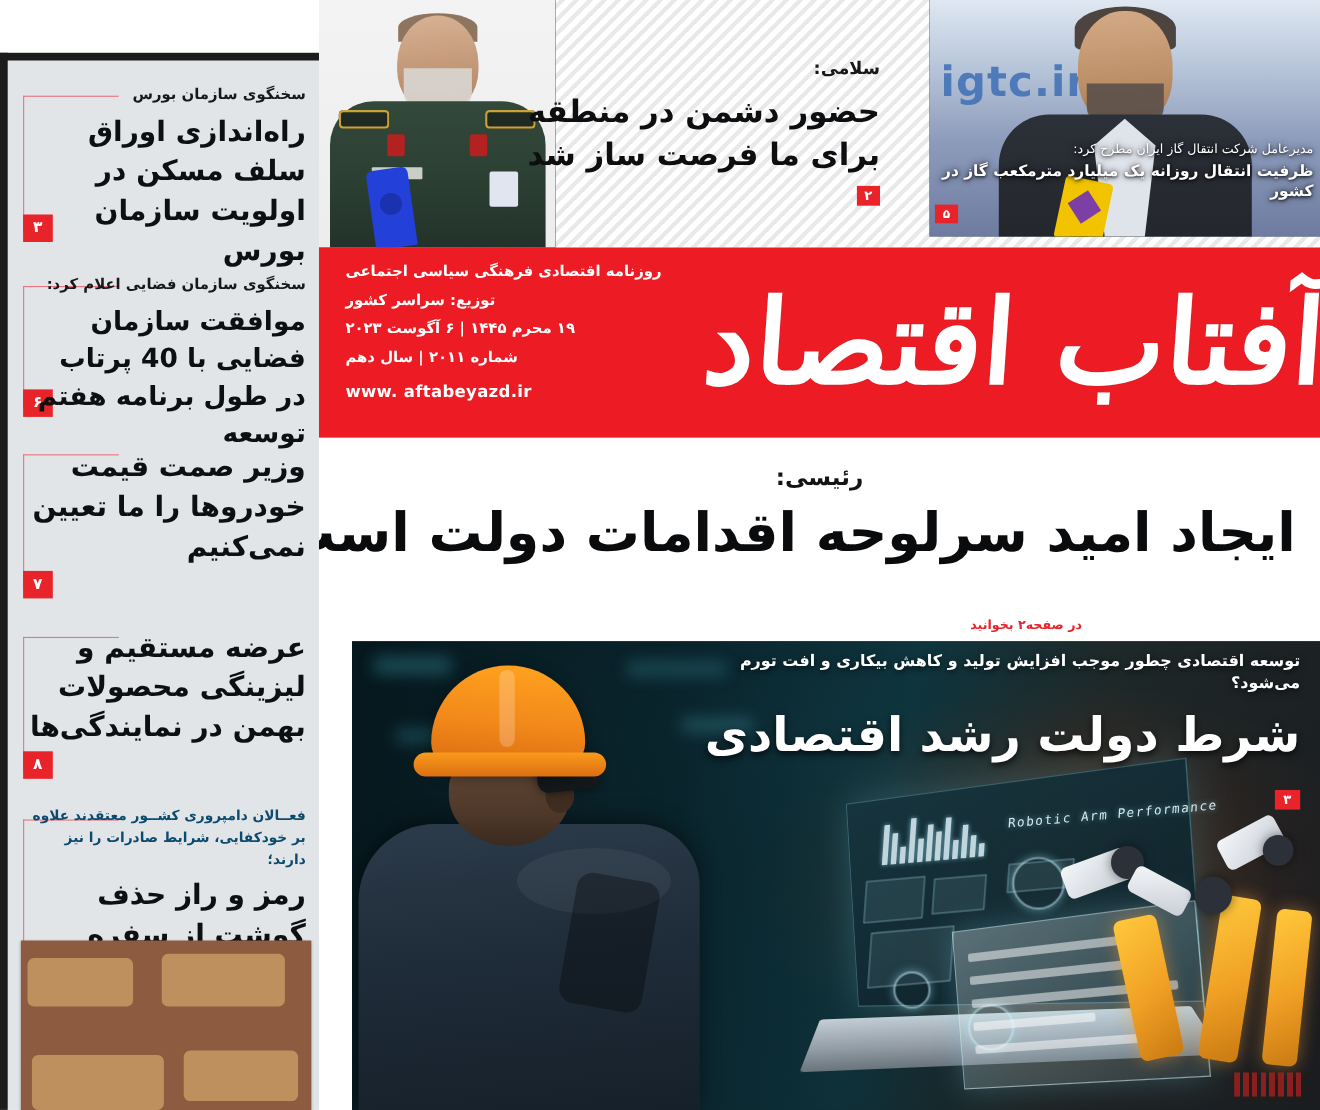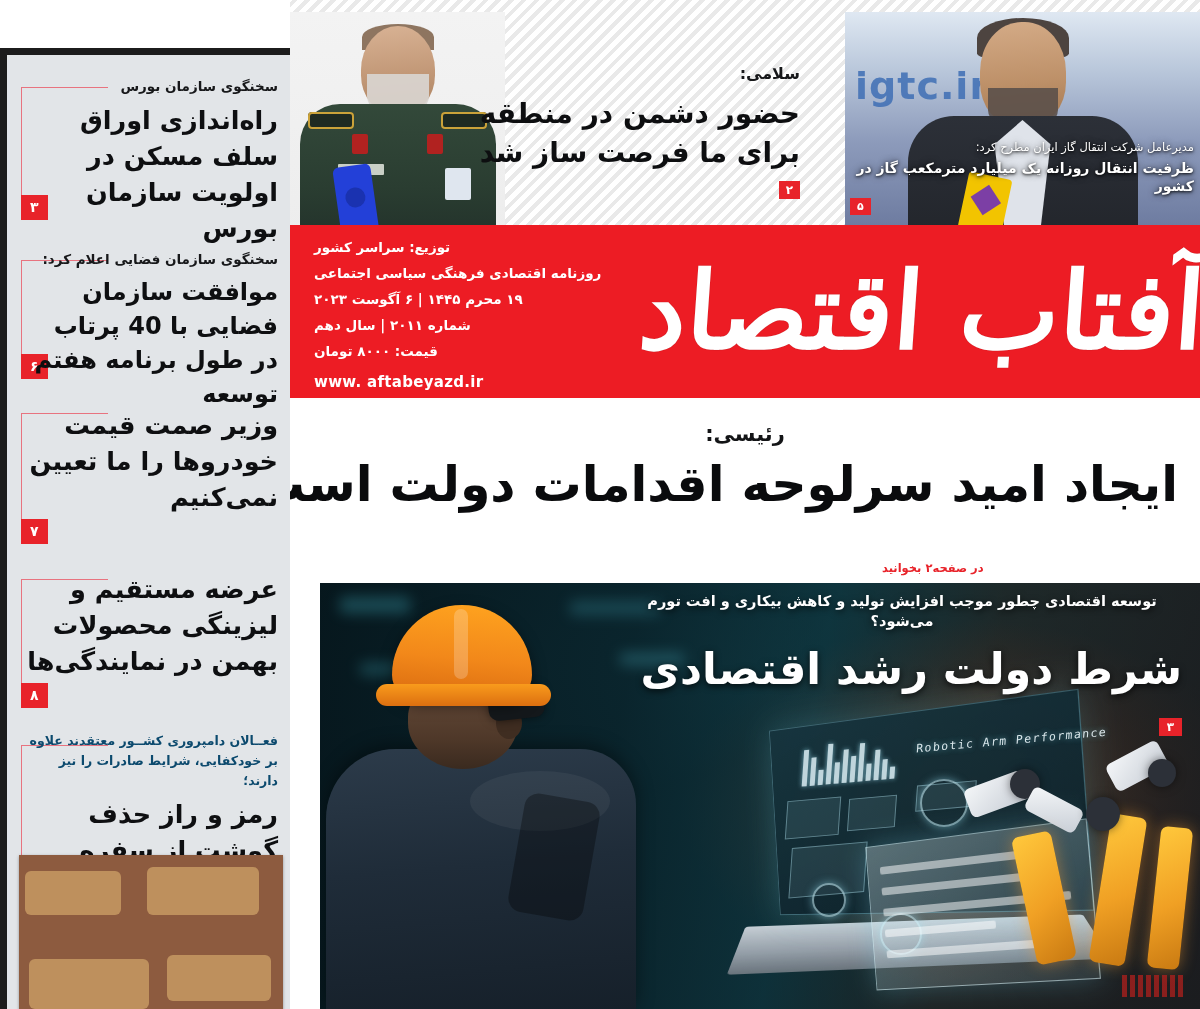--- a/index.html
+++ b/index.html
@@ -68,21 +68,21 @@
       radial-gradient(ellipse 32% 22% at 74% 65%, #ad3a33 0%, #8d2622 58%, rgba(0,0,0,0) 73%),
       radial-gradient(ellipse 16% 11% at 44% 46%, #e8a33a 0%, #d08326 60%, rgba(0,0,0,0) 75%),
       radial-gradient(ellipse 13% 10% at 55% 47%, #98c040 0%, #79a22f 60%, rgba(0,0,0,0) 76%),
       radial-gradient(ellipse 18% 12% at 62% 92%, #c0443b 0%, #9c2c24 60%, rgba(0,0,0,0) 76%),
       linear-gradient(160deg,#c79a6a 0%,#a97a4e 40%,#8f六 100%),
       linear-gradient(160deg,#c79a6a 0%,#a97a4e 45%,#8b6036 100%);
   }
   .meat-photo .board{position:absolute;background:#c79a63;opacity:.85;border-radius:6px;}
 
   
-  .topband{position:absolute;left:290px;top:12px;width:910px;height:225px;background:#fff;}
+  .topband{position:absolute;left:290px;top:0;width:910px;height:225px;background:#fff;}
   .photo-general{
     position:absolute;left:0px;top:0;width:215px;height:225px;overflow:hidden;background:#223024;
   }
   .photo-general .sky{position:absolute;inset:0;background:linear-gradient(180deg,#f3f3f3 0%,#ededed 100%);}
   .pg-head{
     position:absolute;left:50%;transform:translateX(-50%);top:14px;
     width:74px;height:88px;border-radius:50% 50% 44% 44%;
     background:linear-gradient(175deg,#d8b294 0%,#c29877 55%,#a9805f 100%);
   }
   .pg-hairtop{position:absolute;left:50%;transform:translateX(-50%);top:12px;width:72px;height:26px;
@@ -290,21 +290,21 @@
   .robot-white{position:absolute;background:linear-gradient(150deg,#f4f6f8,#c8ced6);border-radius:6px;}
   .feat-watermark{
     position:absolute;right:16px;bottom:12px;width:62px;height:22px;
     background:repeating-linear-gradient(90deg,#b0201d 0 5px,transparent 5px 8px);opacity:.75;
   }
 
   .feat-cap{
     position:absolute;right:18px;top:8px;width:560px;text-align:right;
     text-shadow:0 2px 7px rgba(0,0,0,.75);
   }
-  .feat-cap .kick{font-size:14.5px;font-weight:700;color:#fff;margin:0 0 12px 0;line-height:1.4;text-align:center;}
+  .feat-cap .kick{font-size:14.5px;font-weight:700;color:#fff;margin:0 0 12px 0;line-height:1.4;}
   .feat-cap .ttl{font-size:43px;font-weight:700;color:#fff;margin:0;line-height:1.18;letter-spacing:-1.4px;}
   .feat-badge{
     position:absolute;right:18px;top:135px;background:#e8232a;color:#fff;
     font-size:12px;font-weight:700;padding:3px 8px;line-height:1;
   }
 </style>
 </head>
 <body>
 
 <div class="page">
@@ -349,25 +349,24 @@
         <p class="kick">مدیرعامل شرکت انتقال گاز ایران مطرح کرد:</p>
         <p class="ttl">ظرفیت انتقال روزانه یک میلیارد مترمکعب گاز در کشور</p>
         <span class="badge">۵</span>
       </div>
     </div>
   </div>
 
   <div class="masthead">
     <div class="mast-logo">آفتاب اقتصاد</div>
     <div class="mast-info">
+      <div>روزنامه اقتصادی فرهنگی سیاسی اجتماعی</div>
       <div>توزیع: سراسر کشور</div>
-      <div>روزنامه اقتصادی فرهنگی سیاسی اجتماعی</div>
       <div>۱۹ محرم ۱۴۴۵ | ۶ آگوست ۲۰۲۳</div>
       <div>شماره ۲۰۱۱ | سال دهم</div>
-      <div>قیمت: ۸۰۰۰ تومان</div>
       <div class="url">www. aftabeyazd.ir</div>
     </div>
   </div>
 
   <div class="mainhl">
     <div class="kick">رئیسی:</div>
     <div class="ttl">ایجاد امید سرلوحه اقدامات دولت است</div>
     <div class="readmore">در صفحه۲ بخوانید</div>
   </div>
 

